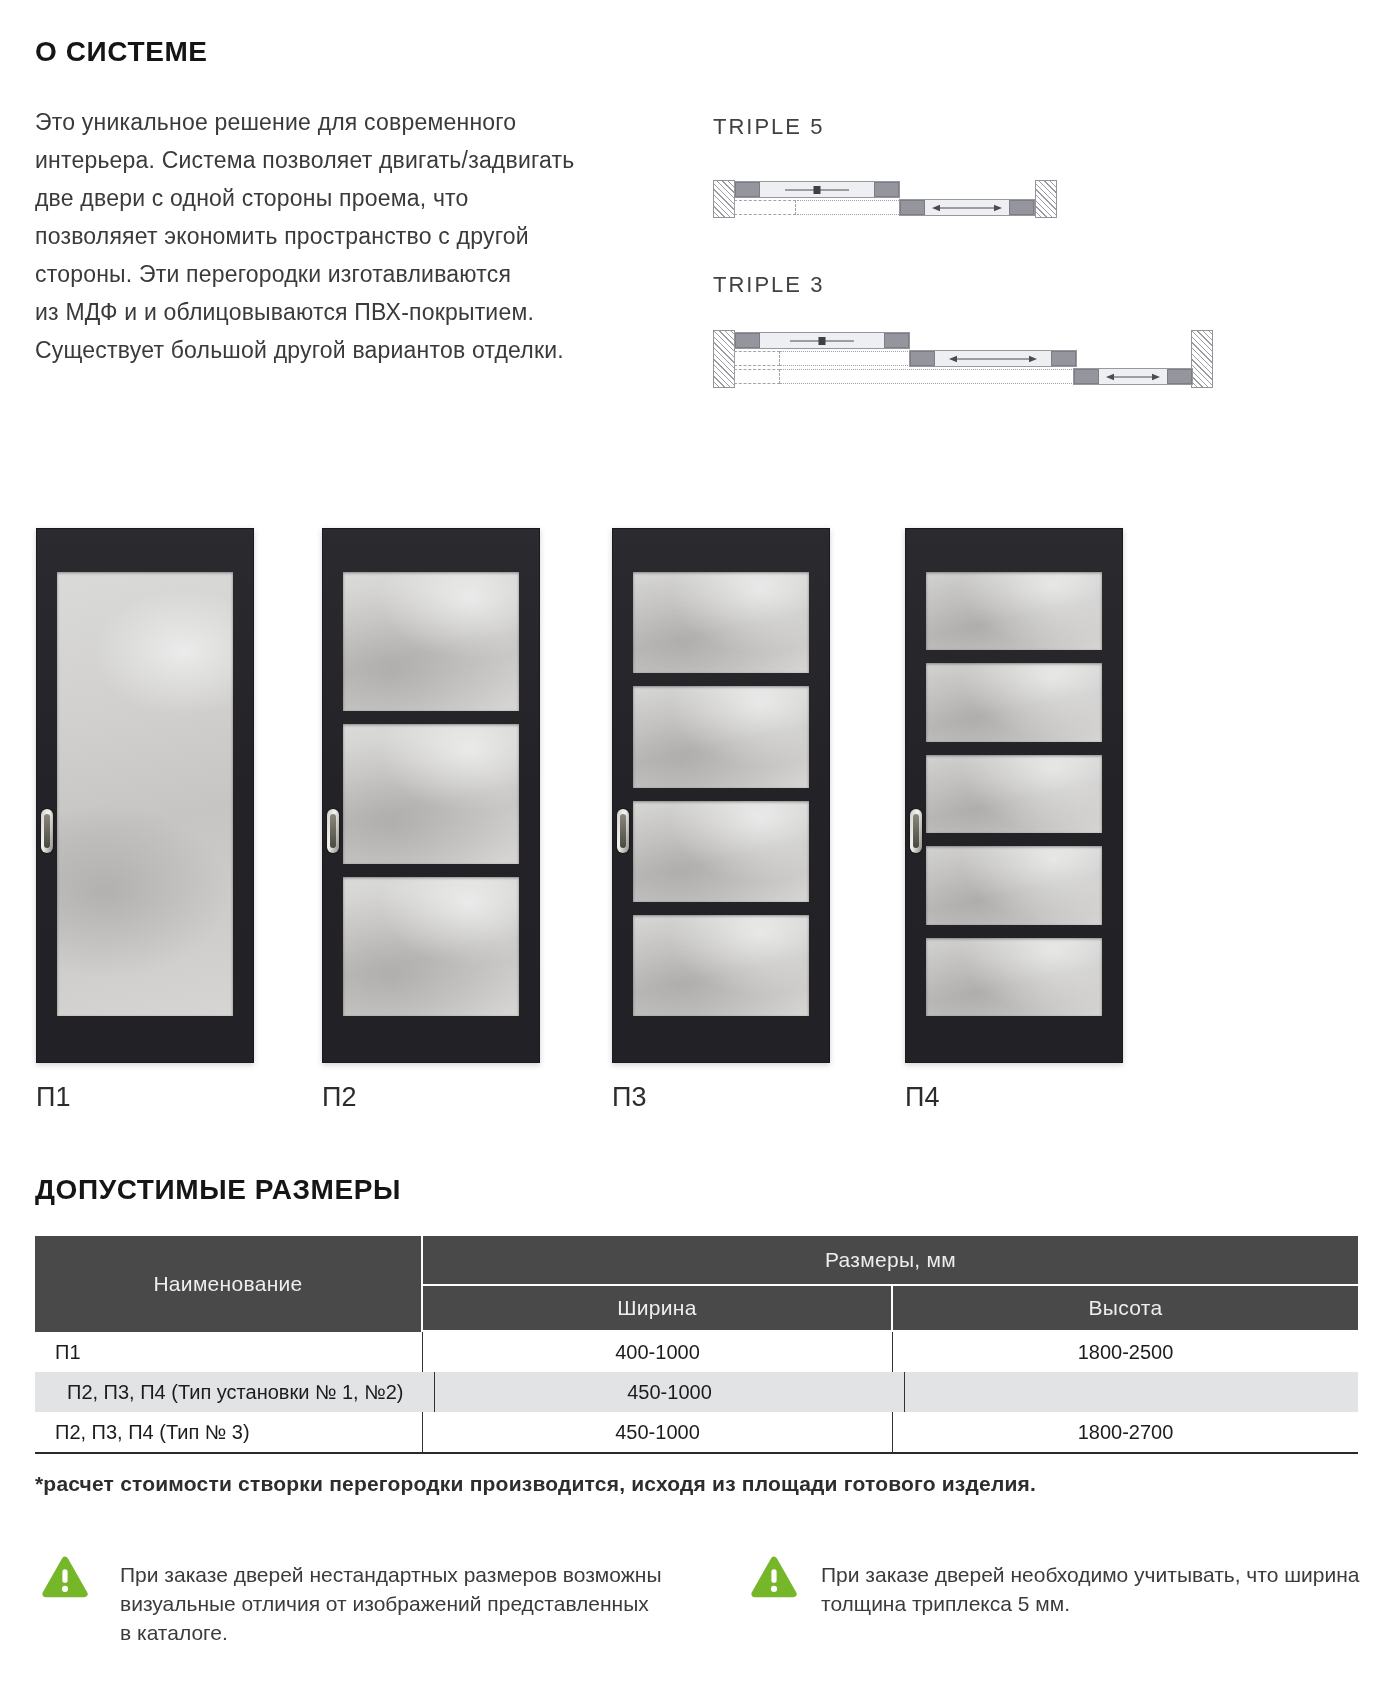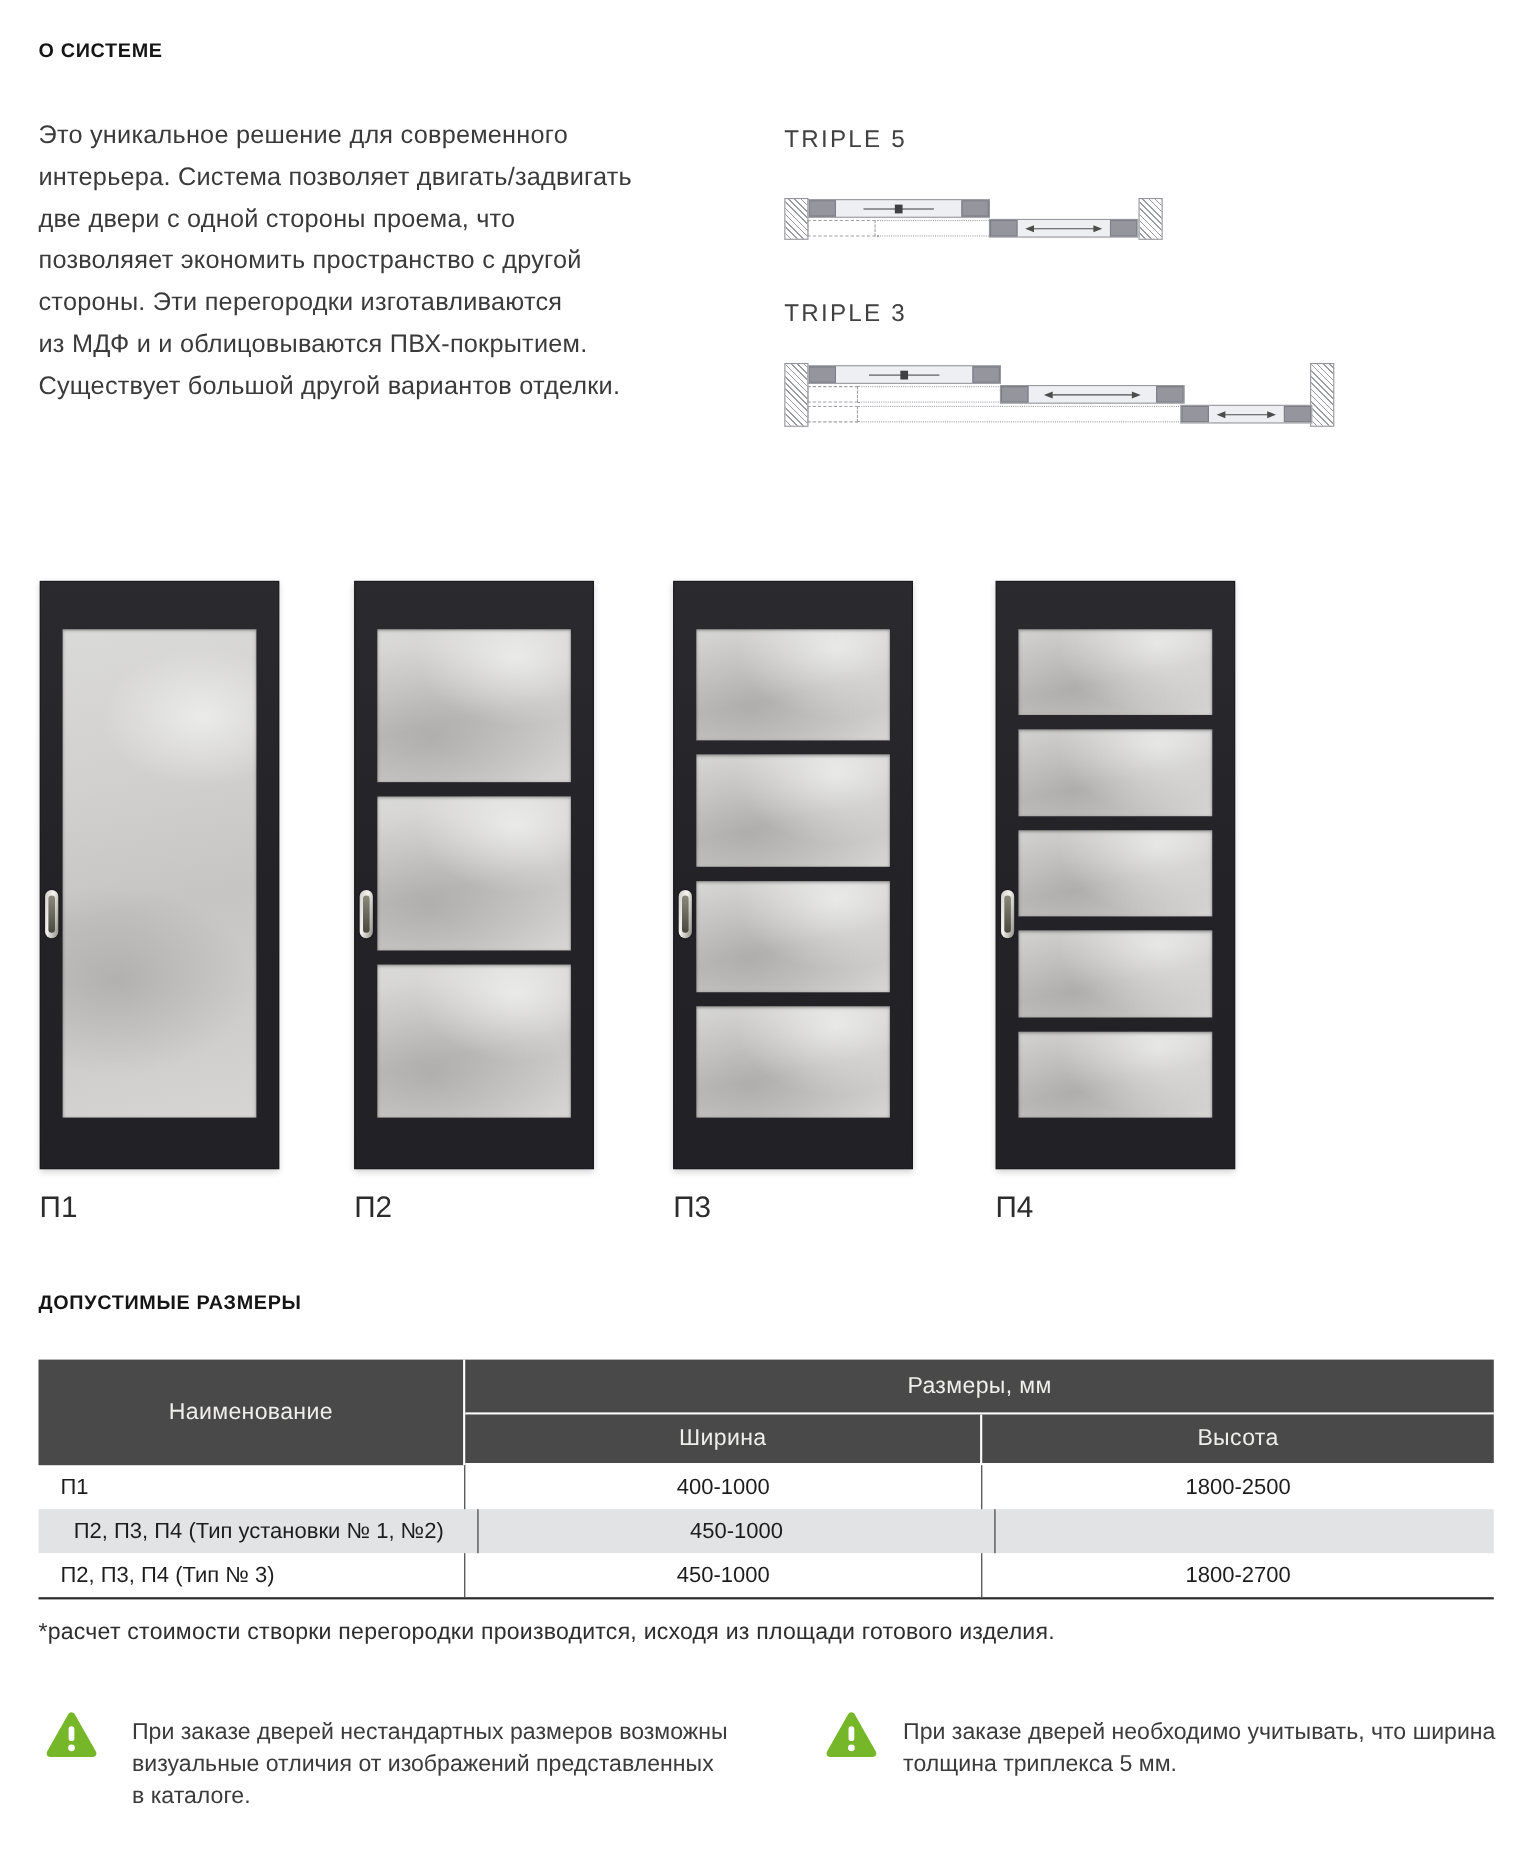--- a/index.html
+++ b/index.html
@@ -1,20 +1,20 @@
 <!DOCTYPE html>
 <html><head>
 <meta charset="utf-8">
 <style>
   html,body{margin:0;padding:0;background:#ffffff;}
   .page{position:relative;width:1393px;height:1692px;background:#ffffff;overflow:hidden;
         font-family:"Liberation Sans","DejaVu Sans",sans-serif;}
 
   
-  .sec-title{position:absolute;font-size:18px;font-weight:700;letter-spacing:.6px;color:#151515;}
+  .sec-title{position:absolute;font-size:28px;font-weight:700;letter-spacing:.6px;color:#151515;}
   .para{position:absolute;width:640px;}
   .para-line{font-size:23px;font-weight:300;color:#3a3a3a;line-height:38px;letter-spacing:.2px;}
   .triple-label{position:absolute;font-size:22px;font-weight:400;color:#414141;letter-spacing:2px;}
 
   
   .diagram{position:absolute;}
   .wall{position:absolute;box-sizing:border-box;border:1px solid #93939a;
         background:repeating-linear-gradient(45deg,#ffffff 0 3px,#9b9ba2 3px 4px);}
   .leaf{position:absolute;box-sizing:border-box;height:17px;background:#edeff3;
         border:1px solid #97979d;z-index:2;}
@@ -59,21 +59,21 @@
   .th-sub-w{width:470px;border-right:2px solid #ffffff;}
   .th-sub-h{flex:1;}
   .tbody{border-bottom:2px solid #2a2a2a;font-size:20px;color:#1c1c1c;font-weight:300;}
   .tr{display:flex;height:40px;}
   .tr.alt{background:#e2e3e5;padding-left:12px;}
   .td{display:flex;align-items:center;box-sizing:border-box;}
   .td-name{width:388px;padding-left:20px;border-right:1px solid #333333;}
   .td-w{width:470px;justify-content:center;border-right:1px solid #333333;}
   .td-h{flex:1;justify-content:center;}
 
-  .footnote{position:absolute;left:35px;top:1472px;font-size:21px;font-weight:400;
+  .footnote{position:absolute;left:35px;top:1472px;font-size:21px;font-weight:700;
             color:#2d2d2d;letter-spacing:.2px;}
 
   
   .note-icon{position:absolute;top:1552px;}
   .note-text{position:absolute;top:1560px;}
   .note-line{font-size:21px;line-height:29px;font-weight:300;color:#3b3b3b;}
 </style>
 </head>
 <body>
 

